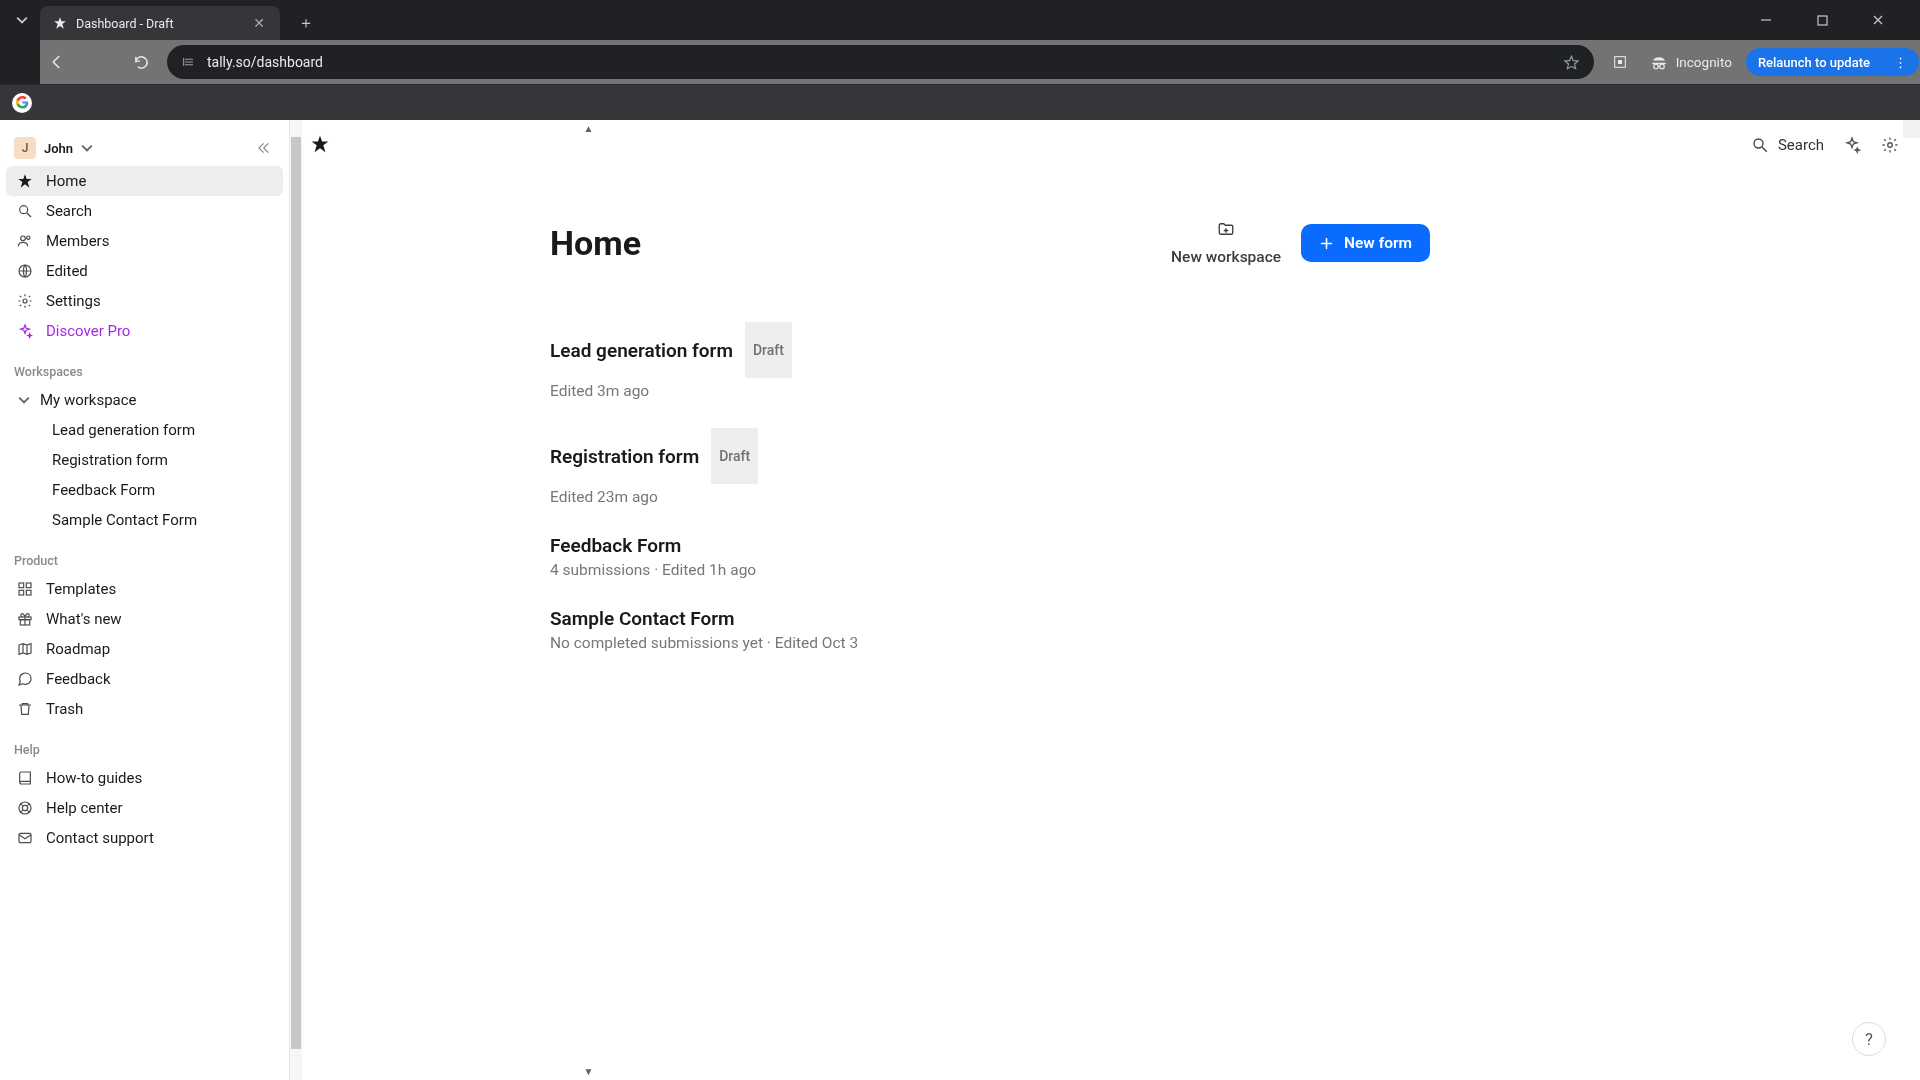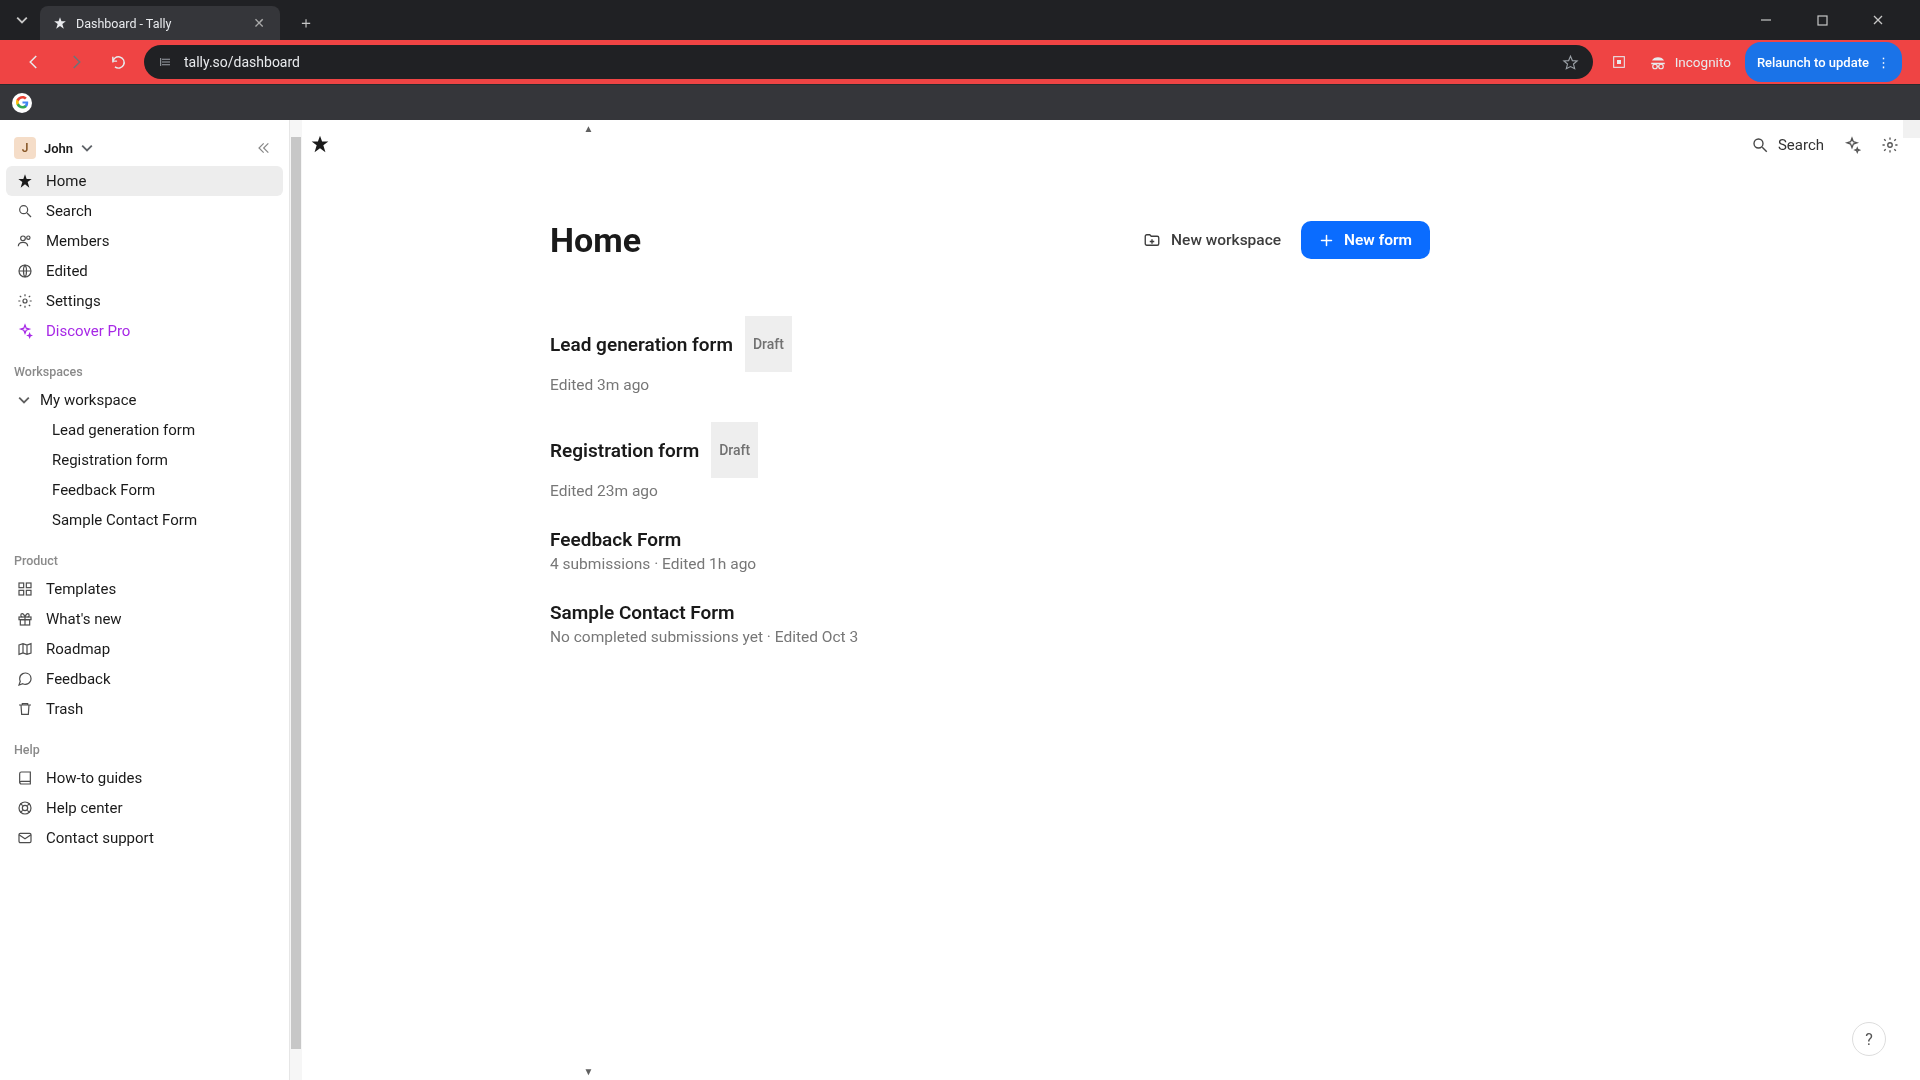--- a/index.html
+++ b/index.html
@@ -9,28 +9,28 @@
   .chrome { background: #202124; }
   .tab-strip { display: flex; align-items: center; height: 40px; padding: 0 8px; gap: 4px; }
   .tab-menu-btn { width: 28px; height: 28px; border-radius: 6px; display:flex; align-items:center; justify-content:center; color:#c7c7c7; }
   .tab { background: #35363a; color: #e8eaed; border-radius: 8px 8px 0 0; height: 34px; display: flex; align-items: center; padding: 0 12px; gap: 8px; width: 240px; font-size: 12.5px; margin-top:6px;}
   .tab .favicon { width:16px;height:16px; display:flex;align-items:center;justify-content:center;}
   .tab-close { margin-left:auto; color:#aaa; font-size:14px; width:18px;height:18px;display:flex;align-items:center;justify-content:center;border-radius:50%;}
   .new-tab-btn { width:28px;height:28px;border-radius:50%;display:flex;align-items:center;justify-content:center;color:#c7c7c7;margin-left:8px;margin-top:6px;}
   .window-controls { margin-left:auto; display:flex; gap:12px; color:#c7c7c7; padding-right:12px;}
   .window-ctrl { width:44px;height:30px;display:flex;align-items:center;justify-content:center;}
 
-  .toolbar { display:flex; align-items:center; height:44px; padding:0 18px; gap:10px; background:#ef4444; }
+  .toolbar { display:flex; align-items:center; height:44px; padding:0 1px; gap:10px; background:#737373;margin-left:40px; }
   .tbtn { width:32px;height:32px;display:flex;align-items:center;justify-content:center;color:#9aa0a6;}
   .tbtn.enabled { color:#e8eaed; }
   .omnibox { flex:1; background:#202124; border-radius:20px; height:34px; display:flex; align-items:center; padding:0 14px; color:#e8eaed; gap:10px; font-size:14px;}
   .omnibox .site-btn{ color:#9aa0a6;}
   .omnibox .star{ margin-left:auto; color:#9aa0a6;}
   .incognito-pill { display:flex; align-items:center; gap:8px; color:#e8eaed; font-size:13.5px; padding:0 4px;}
-  .relaunch-btn { background:#1a73e8; color:#fff; border-radius:16px; height:40px; padding:0 12px; font-size:13px; display:flex; align-items:center; gap:8px; font-weight:500;}
+  .relaunch-btn { background:#1a73e8; color:#fff; border-radius:16px; height:28px; padding:0 12px; font-size:13px; display:flex; align-items:center; gap:24px; font-weight:500;}
   .bookmarks-bar { height:36px; background:#35363a; border-top:1px solid #2a2b2e; display:flex; align-items:center; padding:0 12px;}
   .google-chip{width:20px;height:20px;border-radius:50%;background:#fff;display:flex;align-items:center;justify-content:center;}
 
   
   .app-viewport { position:relative; background:#fff; height: calc(1080px - 40px - 44px - 36px); display:flex; }
   .app-viewport::before, .app-viewport::after{ content:""; position:absolute; right:0; width:17px; background:#f1f1f1; }
   .app-viewport::before{ top:0; height:18px; } 
   .scroll-track{ position:absolute; right:0; top:0; bottom:0; width:17px; background:#f1f1f1;}
   .scroll-arrow{ position:absolute; right:0; width:17px; height:17px; display:flex;align-items:center;justify-content:center; color:#606060; font-size:10px;}
   .scroll-arrow.up{ top:0;}
@@ -61,21 +61,21 @@
   .top-right .search-group{ display:flex; align-items:center; gap:8px;}
   .top-icon{ width:20px;height:20px;display:flex;align-items:center;justify-content:center;color:#555;}
 
   .content { padding: 38px 80px 0 300px;  }
   
   .content { padding:0; }
   .content-inner{ width: 1140px; margin: 0; padding: 50px 0 0 260px;}
   .page-head { display:flex; align-items:center; margin-bottom:56px;}
   .page-title{ font-size:34px; font-weight:700; color:#1a1a1a;}
   .head-actions{ margin-left:auto; display:flex; align-items:center; gap:20px;}
-  .new-ws{ display:flex; align-items:center; gap:10px; color:#3d3d3d; font-size:15.5px; font-weight:500;}
+  .new-ws{ display:flex; align-items:center; gap:10px; color:#3d3d3d; font-size:15.5px; font-weight:500;flex-direction:column;}
   .new-form-btn{ background:#0a6cff; color:#fff; border-radius:10px; padding:10px 18px; font-size:15.5px; font-weight:600; display:flex; align-items:center; gap:10px;}
 
   .form-row{ margin-bottom:28px;}
   .form-title-line{ display:flex; align-items:center; gap:12px;}
   .form-title{ font-size:19px; font-weight:600; color:#1a1a1a;}
   .draft-pill{ background:#eee; color:#717171; font-size:14px; font-weight:500; padding:20px 8px; border-radius:0;}
   .form-meta{ color:#777; font-size:15.5px; margin-top:4px;}
 
   .help-fab{ position:absolute; right:34px; bottom:24px; width:34px;height:34px;border-radius:50%;border:1px solid #ddd;background:#fff;display:flex;align-items:center;justify-content:center;color:#555;font-size:16px;}
 
@@ -90,21 +90,21 @@
       <svg width="12" height="12" viewBox="0 0 10 10">
           <path d="M1 3 L5 7 L9 3" stroke="#c7c7c7" stroke-width="1.5" fill="none"></path>
         </svg>
     </div>
     <div class="tab">
       <span class="favicon">
         <svg width="14" height="14" viewBox="0 0 24 24">
             <path fill="#e8eaed" d="M12 2l2.5 7H22l-6 4.5L18.5 22 12 17l-6.5 5L8 13.5 2 9h7.5z"></path>
           </svg>
       </span>
-      <span>Dashboard - Tally</span>
+      <span>Dashboard - Draft</span>
       <span class="tab-close">✕</span>
     </div>
     <div class="new-tab-btn">＋</div>
     <div class="window-controls">
       <div class="window-ctrl">
           <svg width="12" height="12">
             <line x1="1" y1="6" x2="11" y2="6" stroke="#c7c7c7" stroke-width="1.2"></line>
           </svg>
         </div>
       <div class="window-ctrl">

